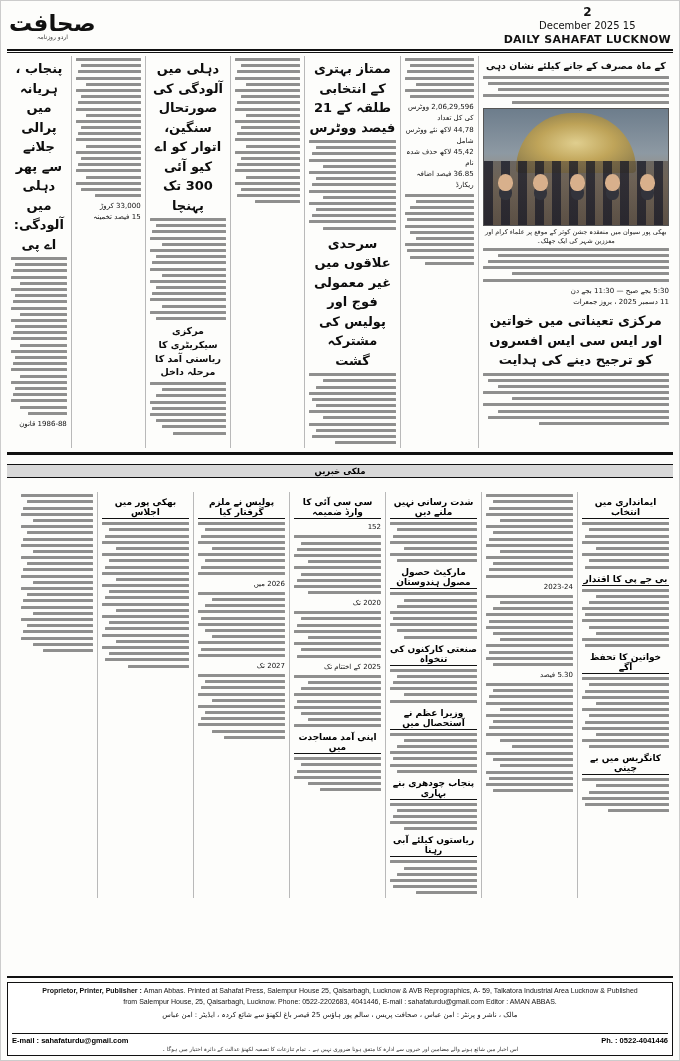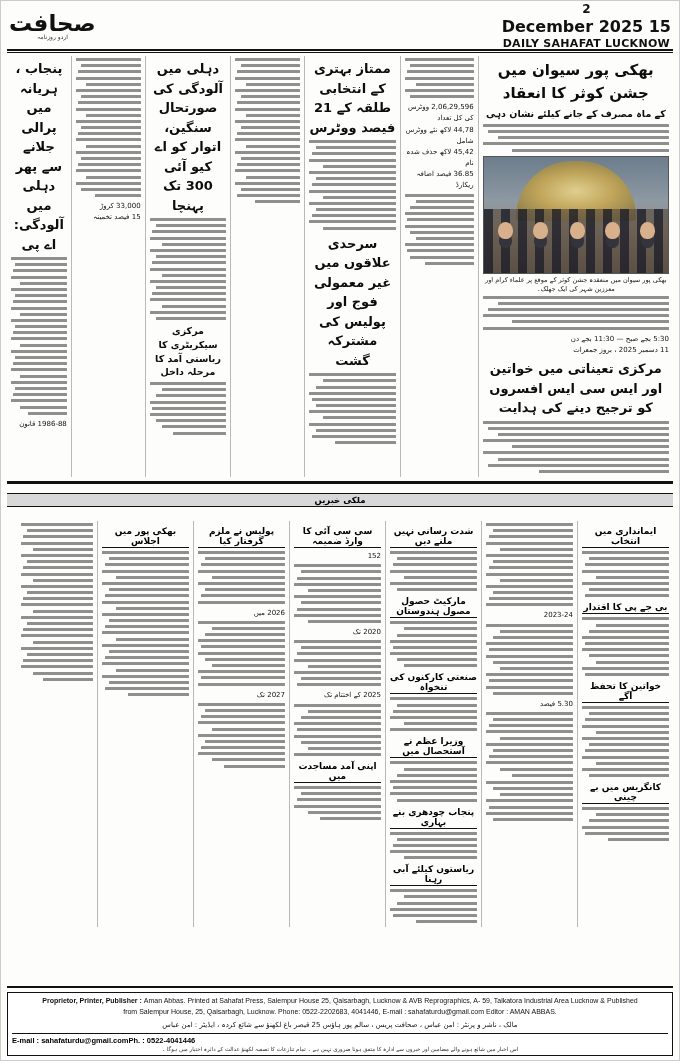--- a/index.html
+++ b/index.html
@@ -34,21 +34,21 @@
     color: #111;
     letter-spacing: 0px;
   }
   .logo-sub {
     font-size: 6px;
     color: #333;
     margin-top: -1px;
   }
   .head-right { text-align: center; line-height: 1.25; }
   .page-num { font-size: 12px; font-weight: bold; color: #111; }
-  .head-date { font-size: 16px; font-weight: bold; color: #111; }
+  .head-date { font-size: 10px; font-weight: normal; color: #111; }
   .head-name { font-size: 11px; font-weight: bold; color: #111; letter-spacing: .3px; }
 
   .rule-thick { height: 2px; background: #111; margin: 0 6px; }
   .rule-thin  { height: 1px; background: #111; margin: 1px 6px 0 6px; }
 
   
   .content {
     padding: 3px 6px 0 6px;
   }
   .band {
@@ -181,23 +181,24 @@
   .footer .imprint .b { font-weight: bold; }
   .footer .urdu-line {
     font-size: 7px;
     text-align: center;
     direction: rtl;
     margin-top: 4px;
     color: #111;
   }
   .mailbar {
     display: flex;
+    justify-content: space-between;
     align-items: center;
     border-top: 1px solid #111;
-    margin-top: 4px;
+    margin-top: 14px;
     padding-top: 2px;
     font-size: 7.5px;
     font-family: "Liberation Sans", sans-serif;
     font-weight: bold;
     direction: ltr;
   }
   .disclaimer {
     font-size: 5.5px;
     text-align: center;
     direction: rtl;
@@ -222,21 +223,20 @@
     </div>
   </div>
 
   <div class="rule-thick"></div>
   <div class="rule-thin"></div>
 
   <div class="content">
     <div class="band">
 
       <div class="col" style="width:196px">
-        <div class="hl xbig">بھکی پور سیوان میں جشن کوثر کا انعقاد</div>
         <div class="hl">کے ماہ مصرف کے جانے کیلئے نشان دہی</div>
         <div class="lines">
           <div class="ln s1"></div>
             <div class="ln s4"></div>
             <div class="ln s2"></div>
           <div class="ln s1"></div>
             <div class="ln s3"></div>
         </div>
         <div class="photo">
           <div class="arch"></div>

